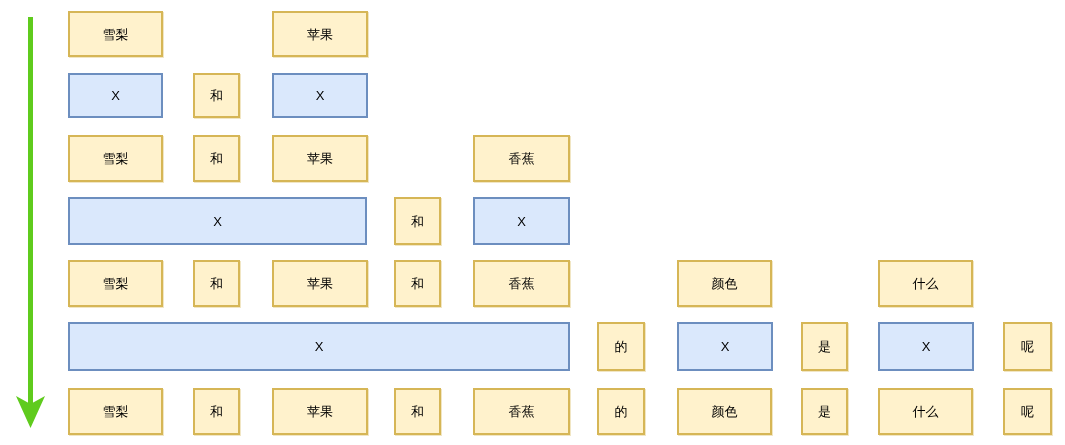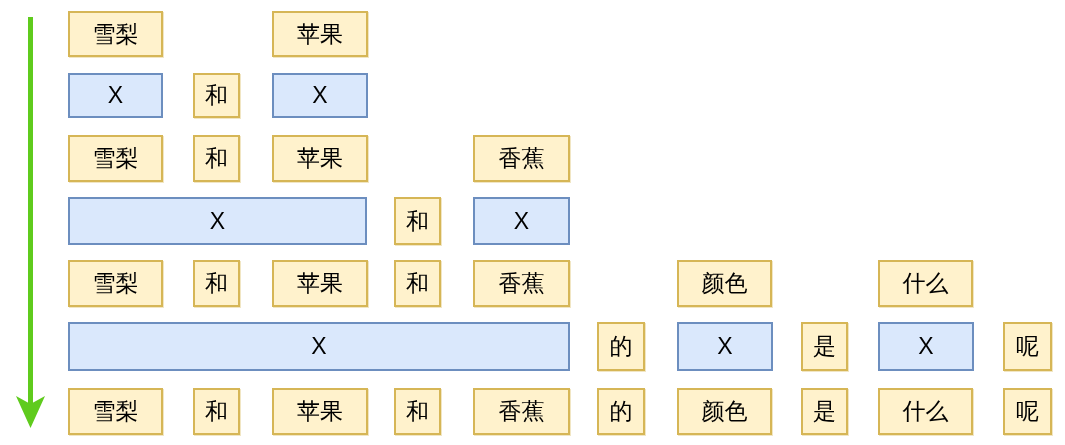--- a/index.html
+++ b/index.html
@@ -7,21 +7,21 @@
     --slot-fill:#DAE8FC; --slot-border:#6C8EBF;
     --arrow:#5FCB1D; --text:#000;
   }
   html,body{margin:0;padding:0;background:#fff;}
   .canvas{
     position:relative; width:1065px; height:445px; background:#fff;
     font-family:"Liberation Sans","DejaVu Sans",sans-serif; overflow:hidden;
   }
   .box{
     position:absolute; display:flex; align-items:center; justify-content:center;
-    font-size:23px; color:var(--text); box-sizing:border-box; line-height:1;
+    font-size:13px; color:var(--text); box-sizing:border-box; line-height:1;
     white-space:nowrap;
   }
   .term{ background:var(--term-fill); border:2px solid var(--term-border);
          box-shadow:1px 1px 0 rgba(214,182,86,.35);}
   .slot{ background:var(--slot-fill); border:2px solid var(--slot-border);}
   .arrow-svg{position:absolute;left:0;top:0;}
 </style>
 </head>
 <body>
 

